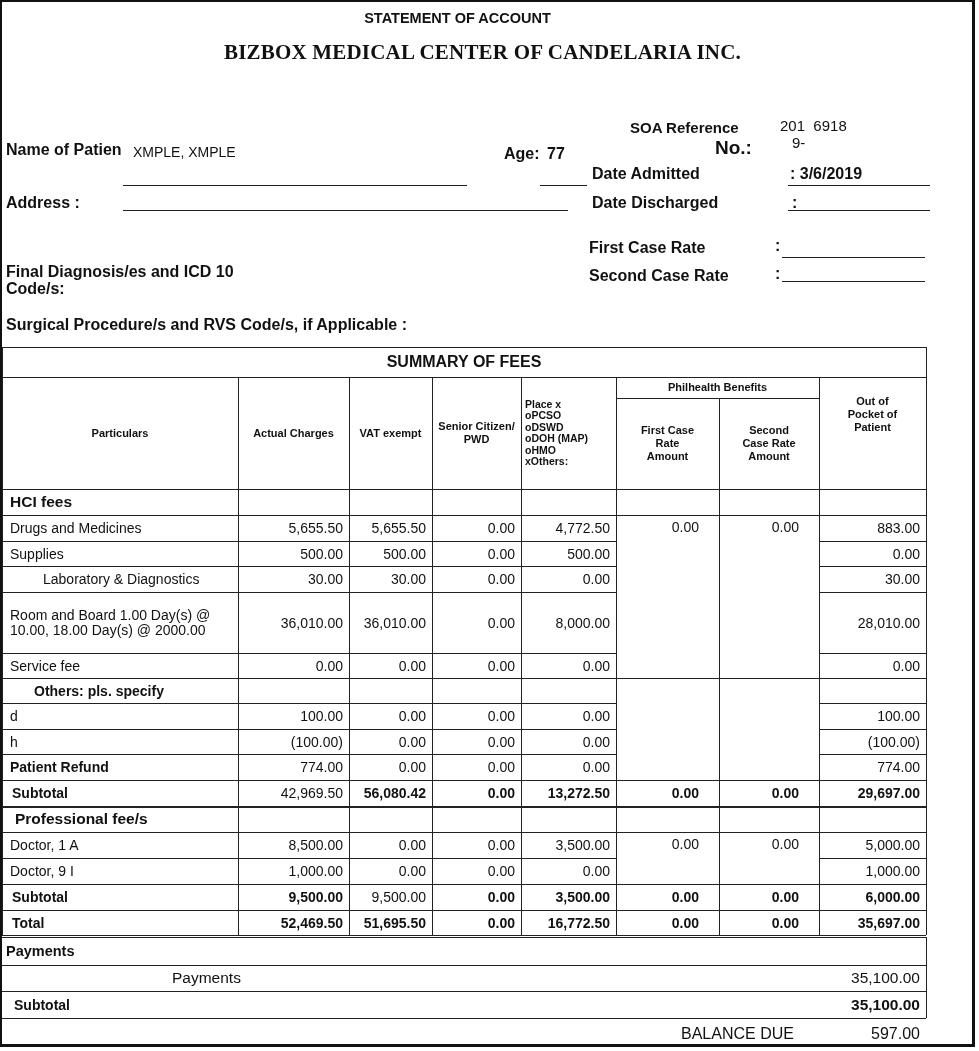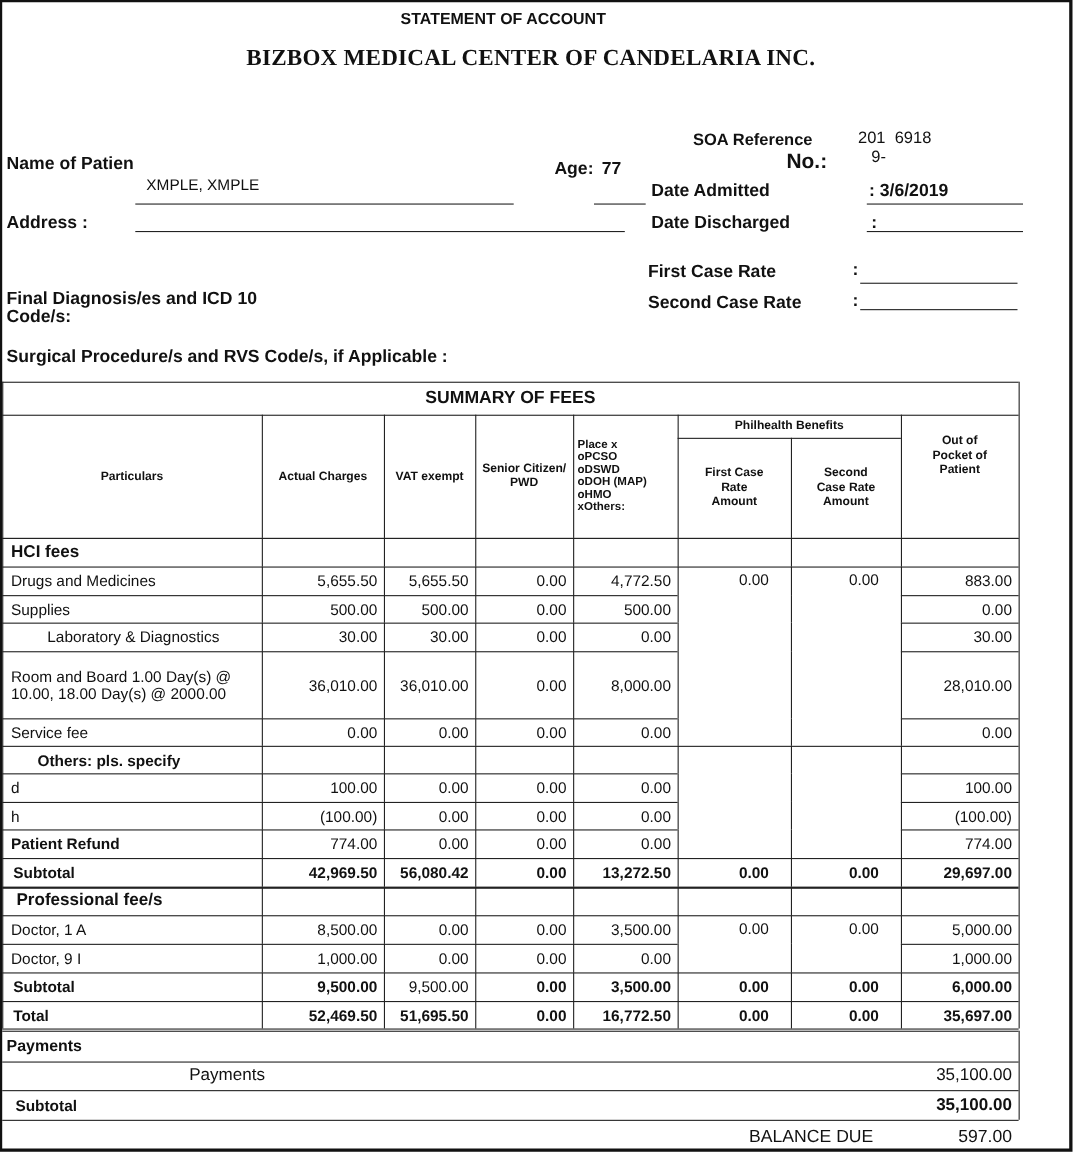--- a/index.html
+++ b/index.html
@@ -22,21 +22,21 @@
 </style>
 </head>
 <body>
 
 <div class="page"></div>
 
 <div class="abs title1">STATEMENT OF ACCOUNT</div>
 <div class="abs title2">BIZBOX MEDICAL CENTER OF CANDELARIA INC.</div>
 
 <div class="abs lbl" style="left:6px; top:141px;">Name of Patien</div>
-<div class="abs val" style="left:133px; top:160px;text-align:center;">XMPLE, XMPLE</div>
+<div class="abs val" style="left:133px; top:144px;text-align:center;">XMPLE, XMPLE</div>
 <div class="uline" style="left:123px; top:185px; width:344px;"></div>
 
 <div class="abs lbl" style="left:504px; top:145px;">Age:</div>
 <div class="abs lbl" style="left:547px; top:145px;">77</div>
 <div class="uline" style="left:540px; top:185px; width:47px;"></div>
 
 <div class="abs lbl" style="left:6px; top:194px;">Address :</div>
 <div class="uline" style="left:123px; top:210px; width:445px;"></div>
 
 <div class="abs lbl" style="left:6px; top:263px;">Final Diagnosis/es and ICD 10</div>
@@ -290,21 +290,21 @@
     <div class="cell num" style="left:432px;top:729px;width:89px;height:25px;font-weight:normal;">0.00</div>
     <div class="cell num" style="left:521px;top:729px;width:95px;height:25px;font-weight:normal;">0.00</div>
     <div class="cell num" style="left:819px;top:729px;width:107px;height:25px;font-weight:normal;">(100.00)</div>
     <div class="cell txt" style="left:2px;top:754px;width:236px;height:26px;font-weight:bold;text-align:right;">Patient Refund</div>
     <div class="cell num" style="left:238px;top:754px;width:111px;height:26px;font-weight:normal;">774.00</div>
     <div class="cell num" style="left:349px;top:754px;width:83px;height:26px;font-weight:normal;">0.00</div>
     <div class="cell num" style="left:432px;top:754px;width:89px;height:26px;font-weight:normal;">0.00</div>
     <div class="cell num" style="left:521px;top:754px;width:95px;height:26px;font-weight:normal;">0.00</div>
     <div class="cell num" style="left:819px;top:754px;width:107px;height:26px;font-weight:normal;">774.00</div>
     <div class="cell txt" style="left:2px;top:780px;width:236px;height:26px;font-weight:bold;padding-left:10px;">Subtotal</div>
-    <div class="cell num" style="left:238px;top:780px;width:111px;height:26px;font-weight:bold;">42,969.50</div>
+    <div class="cell num" style="left:238px;top:780px;width:111px;height:26px;font-weight:normal;">42,969.50</div>
     <div class="cell num" style="left:349px;top:780px;width:83px;height:26px;font-weight:bold;">56,080.42</div>
     <div class="cell num" style="left:432px;top:780px;width:89px;height:26px;font-weight:bold;">0.00</div>
     <div class="cell num" style="left:521px;top:780px;width:95px;height:26px;font-weight:bold;">13,272.50</div>
     <div class="cell num" style="left:616px;top:780px;width:103px;height:26px;font-weight:bold;padding-right:20px;">0.00</div>
     <div class="cell num" style="left:719px;top:780px;width:100px;height:26px;font-weight:bold;padding-right:20px;">0.00</div>
     <div class="cell num" style="left:819px;top:780px;width:107px;height:26px;font-weight:bold;">29,697.00</div>
     <div class="cell txt" style="left:2px;top:806px;width:236px;height:26px;font-size:15.5px;font-weight:bold;padding-left:13px;">Professional fee/s</div>
     <div class="cell txt" style="left:2px;top:832px;width:236px;height:26px;font-weight:normal;">Doctor, 1 A</div>
     <div class="cell num" style="left:238px;top:832px;width:111px;height:26px;font-weight:normal;">8,500.00</div>
     <div class="cell num" style="left:349px;top:832px;width:83px;height:26px;font-weight:normal;">0.00</div>

